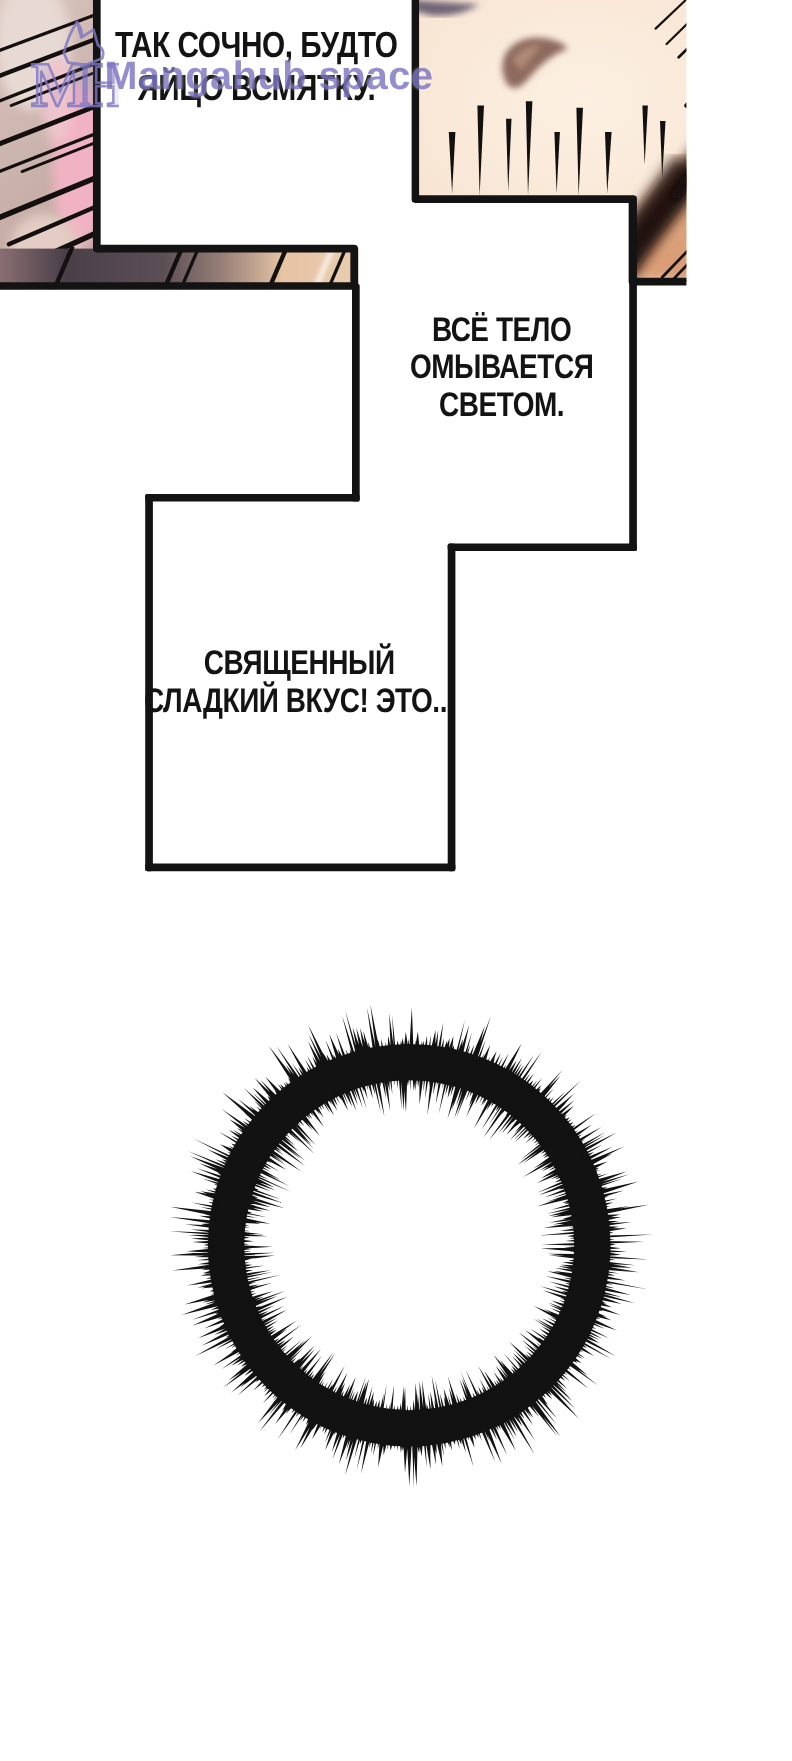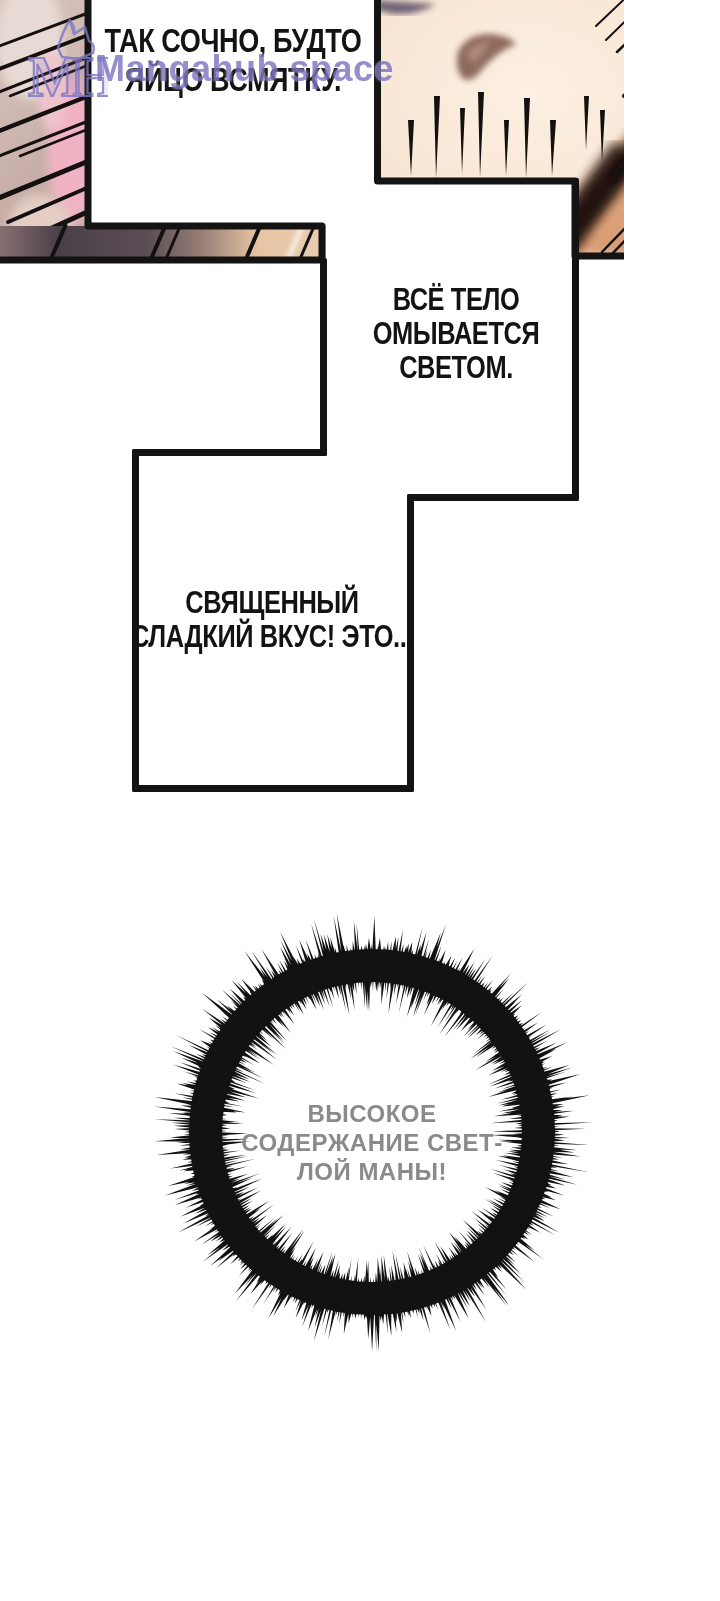--- a/index.html
+++ b/index.html
@@ -165,23 +165,20 @@
 СВЕТОМ.</div>
   <div class="speech" id="speech-lower">СВЯЩЕННЫЙ
 СЛАДКИЙ ВКУС! ЭТО...</div>
 
   <svg class="abs" id="burst-svg" style="left:132px;top:892px;z-index:2" width="480" height="480" viewBox="0 0 480 480">
     <g id="burst-spikes">
         <circle cx="240" cy="240" r="166.5" fill="none" stroke="#121212" stroke-width="33"></circle>
         <path d="M417.0,237.6L427.8,239.4L417.0,241.3ZM417.0,240.8L432.3,242.7L416.9,244.2ZM417.0,244.2L437.9,246.0L416.9,246.6ZM416.9,245.8L432.6,248.6L416.7,250.0ZM416.7,249.7L457.1,253.1L416.6,251.7ZM416.6,251.4L427.7,253.5L416.4,254.0ZM416.4,254.5L445.7,258.3L416.2,256.9ZM416.3,255.8L442.7,260.5L415.9,259.8ZM416.0,258.9L448.8,264.5L415.6,262.3ZM415.5,262.7L430.8,265.7L415.3,264.6ZM415.4,264.0L427.0,267.5L414.9,267.5ZM414.9,267.0L436.5,272.2L414.4,270.2ZM414.2,271.3L455.6,279.9L413.9,273.2ZM414.0,272.5L425.7,275.9L413.6,274.7ZM413.4,275.3L426.8,279.2L413.0,277.5ZM413.1,277.1L441.6,285.3L412.3,280.4ZM412.2,281.0L433.4,287.4L411.6,283.3ZM411.7,282.8L445.3,292.8L411.1,285.4ZM411.1,285.2L433.3,293.4L410.1,289.1ZM410.2,288.4L419.4,293.1L409.2,292.0ZM409.9,289.8L424.3,296.5L408.6,293.9ZM408.6,293.9L432.1,303.4L407.6,297.0ZM408.2,295.2L416.1,299.9L407.0,298.7ZM406.8,299.3L419.7,305.2L406.0,301.5ZM406.7,299.5L423.7,308.3L405.1,303.8ZM405.7,302.2L413.5,307.2L404.4,305.7ZM404.5,305.4L428.9,317.5L403.0,309.0ZM403.2,308.5L417.7,315.9L402.4,310.5ZM402.2,311.0L409.9,316.1L400.9,313.7ZM400.9,313.7L421.7,324.6L400.0,315.7ZM399.9,315.9L415.6,325.0L398.8,318.3ZM398.9,318.1L413.3,326.5L397.9,320.0ZM398.3,319.1L412.7,329.0L396.3,323.1ZM396.6,322.4L427.5,340.7L395.3,325.0ZM394.7,325.9L423.4,343.2L393.7,327.7ZM394.2,326.8L401.7,333.4L392.3,330.2ZM392.7,329.5L408.2,340.8L390.9,332.5ZM391.3,331.9L398.5,337.5L390.2,333.6ZM389.5,334.8L399.8,342.7L388.3,336.6ZM388.8,335.9L397.6,343.4L387.2,338.3ZM387.1,338.4L396.5,347.4L384.7,342.0ZM386.2,339.8L393.1,347.2L383.8,343.2ZM384.1,342.8L402.6,358.6L381.9,345.8ZM382.8,344.6L411.7,367.5L381.4,346.5ZM380.8,347.2L387.4,353.5L379.6,348.8ZM379.1,349.4L402.9,370.3L377.3,351.7ZM377.4,351.6L383.6,358.2L375.9,353.4ZM375.7,353.6L386.3,363.9L374.4,355.1ZM374.8,354.7L381.8,363.3L372.3,357.6ZM371.9,358.0L383.6,370.5L370.0,360.1ZM370.2,359.9L383.1,373.6L368.5,361.7ZM369.2,361.0L388.6,381.9L366.9,363.4ZM367.1,363.2L391.1,389.0L365.0,365.3ZM365.3,365.0L394.4,397.7L362.4,367.9ZM363.5,366.8L369.9,376.8L360.3,369.8ZM361.7,368.5L370.1,380.2L359.1,371.0ZM359.6,370.5L364.3,378.6L356.8,373.0ZM357.7,372.2L366.3,385.7L354.2,375.3ZM356.0,373.7L374.4,397.6L353.7,375.7ZM353.3,376.0L374.2,403.2L351.6,377.4ZM351.6,377.4L377.4,413.7L348.0,380.2ZM349.5,379.1L375.0,414.2L347.3,380.8ZM348.0,380.3L357.9,396.0L345.5,382.1ZM344.9,382.5L352.9,397.0L341.8,384.8ZM343.1,383.9L350.7,396.5L341.3,385.1ZM341.7,384.9L352.7,403.6L339.1,386.6ZM339.3,386.5L344.8,398.1L336.3,388.5ZM337.2,387.9L354.2,417.4L334.4,389.7ZM335.6,388.9L342.8,404.7L331.8,391.3ZM332.5,390.9L354.1,430.2L329.7,392.6ZM330.4,392.2L338.8,409.8L327.7,393.8ZM328.5,393.3L337.8,414.4L324.7,395.4ZM325.3,395.1L335.8,416.8L323.3,396.2ZM323.6,396.0L336.8,426.7L319.3,398.2ZM320.7,397.5L323.2,407.3L317.0,399.4ZM318.4,398.7L321.3,408.4L315.5,400.1ZM316.2,399.7L328.9,430.5L313.4,401.1ZM314.0,400.8L319.8,417.1L311.4,402.0ZM311.0,402.1L324.1,438.7L307.0,403.8ZM308.2,403.3L312.9,417.7L306.0,404.2ZM306.6,404.0L318.2,437.2L303.8,405.1ZM302.5,405.6L306.2,418.2L300.8,406.2ZM302.3,405.7L303.1,415.0L297.8,407.3ZM299.3,406.8L300.6,416.8L295.5,408.1ZM296.6,407.7L299.4,424.0L292.2,409.1ZM292.9,408.9L294.7,418.0L291.0,409.5ZM290.5,409.6L298.5,441.7L288.1,410.3ZM288.2,410.3L291.6,428.6L285.1,411.2ZM286.9,410.7L287.4,421.4L282.7,411.8ZM283.5,411.6L286.0,425.7L281.7,412.0ZM281.9,412.0L281.7,421.5L277.4,413.0ZM277.6,413.0L278.8,426.6L274.5,413.6ZM276.0,413.3L276.8,424.1L273.3,413.8ZM272.6,414.0L273.3,425.8L269.9,414.5ZM269.7,414.5L271.6,431.8L267.9,414.8ZM268.5,414.7L270.2,441.0L264.0,415.4ZM264.7,415.3L264.9,430.1L261.2,415.7ZM263.3,415.5L264.4,439.8L259.6,415.9ZM259.4,415.9L259.3,430.1L256.3,416.2ZM258.9,416.0L259.4,444.0L254.6,416.4ZM254.9,416.4L255.9,441.9L252.9,416.5ZM252.5,416.6L251.3,432.2L248.3,416.8ZM250.4,416.7L248.9,429.2L246.2,416.9ZM247.7,416.8L246.7,459.3L243.1,417.0ZM244.4,416.9L244.3,460.9L242.5,417.0ZM242.4,417.0L240.1,459.2L237.8,417.0ZM239.0,417.0L236.2,446.9L234.5,416.9ZM236.4,417.0L234.1,427.0L232.5,416.8ZM234.7,416.9L232.4,428.5L231.1,416.8ZM230.5,416.7L229.0,427.3L228.7,416.6ZM228.2,416.6L226.5,425.6L226.1,416.5ZM226.1,416.5L223.1,426.8L221.9,416.1ZM222.3,416.1L220.2,426.1L220.3,415.9ZM220.9,416.0L216.7,431.0L216.2,415.4ZM217.8,415.6L211.8,441.9L213.2,415.0ZM214.0,415.1L211.3,425.4L211.8,414.7ZM211.2,414.6L207.2,431.7L209.1,414.3ZM209.0,414.3L205.2,429.4L207.1,413.9ZM207.0,413.9L203.6,424.3L204.4,413.4ZM205.2,413.6L196.3,447.3L201.8,412.8ZM200.8,412.6L192.2,444.5L198.7,412.1ZM199.2,412.2L195.1,421.0L195.6,411.3ZM196.9,411.7L190.1,433.9L194.9,411.1ZM194.3,411.0L181.7,449.6L190.9,410.0ZM191.9,410.3L182.5,435.7L188.2,409.3ZM189.4,409.6L183.1,425.5L186.8,408.8ZM188.1,409.2L176.1,439.1L183.7,407.8ZM183.9,407.9L179.4,416.2L181.0,406.9ZM181.8,407.1L170.3,434.6L178.9,406.1ZM179.8,406.5L169.6,428.1L176.0,405.0ZM176.0,405.0L171.3,413.1L173.4,404.0ZM174.8,404.5L163.5,426.3L170.8,402.9ZM171.6,403.2L163.4,419.5L169.5,402.4ZM168.9,402.1L162.7,411.8L165.9,400.7ZM166.9,401.2L161.0,410.1L164.0,399.9ZM163.6,399.7L158.5,407.8L161.8,398.8ZM162.7,399.2L151.6,416.6L158.9,397.3ZM159.7,397.7L151.9,407.9L155.9,395.7ZM158.5,397.1L141.1,424.6L154.4,394.9ZM155.9,395.7L136.3,426.4L152.0,393.5ZM153.7,394.5L146.1,403.4L149.9,392.3ZM149.9,392.4L143.0,400.7L147.2,390.7ZM147.7,391.1L140.7,399.9L145.5,389.7ZM146.2,390.1L131.4,411.9L144.7,389.1ZM143.8,388.5L136.9,396.1L141.2,386.8ZM141.6,387.2L120.0,417.0L139.6,385.8ZM139.8,385.9L133.1,392.5L137.1,384.0ZM136.7,383.8L127.8,393.4L134.2,381.9ZM135.7,383.0L118.2,402.5L132.0,380.3ZM134.1,381.8L124.5,390.8L130.7,379.2ZM130.4,379.0L103.7,409.5L127.8,376.9ZM128.0,377.1L112.3,394.4L126.4,375.7ZM127.2,376.4L102.7,401.7L123.7,373.4ZM124.0,373.7L116.4,380.9L122.6,372.5ZM123.0,372.8L115.7,378.9L121.0,371.0ZM120.7,370.7L106.9,383.9L118.9,369.1ZM118.7,368.9L108.3,377.3L116.2,366.5ZM116.4,366.7L107.9,373.6L114.7,365.0ZM115.9,366.2L108.0,371.3L113.2,363.5ZM114.1,364.4L106.1,369.1L111.1,361.3ZM111.5,361.7L98.2,372.2L109.5,359.6ZM109.2,359.3L100.6,364.4L106.7,356.5ZM107.8,357.7L83.9,376.6L105.8,355.5ZM105.8,355.5L86.5,369.1L103.3,352.4ZM105.1,354.6L78.3,373.9L102.3,351.2ZM102.6,351.5L90.1,358.9L100.1,348.4ZM100.5,349.0L70.8,369.7L98.6,346.4ZM99.7,347.9L75.7,363.1L97.1,344.4ZM98.0,345.7L87.3,350.5L95.3,341.9ZM95.9,342.8L83.6,349.4L94.0,340.0ZM94.7,341.1L78.3,349.6L92.3,337.5ZM93.0,338.5L69.3,352.7L91.6,336.5ZM91.2,335.9L82.0,340.7L90.2,334.3ZM90.3,334.4L62.1,349.4L88.2,330.9ZM89.0,332.3L77.5,337.8L87.7,330.2ZM87.4,329.7L78.7,332.9L85.9,327.0ZM86.3,327.8L72.8,334.3L85.4,326.1ZM84.7,324.9L63.9,334.7L83.6,322.8ZM83.7,323.1L45.7,340.8L82.1,319.9ZM82.7,321.1L73.1,324.0L81.2,318.1ZM81.6,319.0L51.4,331.4L79.8,315.3ZM80.0,315.7L62.8,321.7L78.5,312.4ZM79.0,313.5L48.1,324.7L77.2,309.5ZM78.3,312.0L67.7,314.1L76.5,307.9ZM76.7,308.2L53.6,315.7L75.4,305.0ZM75.4,305.0L65.6,307.6L74.6,303.0ZM74.8,303.7L43.0,312.9L73.2,299.2ZM73.8,301.0L63.3,302.6L72.5,297.2ZM73.1,298.8L42.3,308.0L72.2,296.3ZM72.3,296.6L59.5,299.0L71.2,293.3ZM71.5,294.1L33.0,303.4L70.1,289.5ZM70.4,290.6L54.1,293.8L69.6,287.9ZM70.0,289.2L52.1,292.0L68.9,285.2ZM69.5,287.6L35.7,294.0L68.3,283.0ZM68.5,283.9L59.4,284.9L67.9,281.6ZM68.1,282.1L58.6,282.1L67.1,277.8ZM67.1,278.1L51.4,279.2L66.3,274.0ZM66.8,276.3L47.4,278.6L66.1,273.2ZM66.2,273.3L38.3,276.6L65.5,269.9ZM65.6,270.1L55.1,270.5L65.1,267.4ZM65.1,267.3L50.1,267.8L64.6,263.9ZM64.9,266.1L52.3,265.4L64.3,261.4ZM64.4,262.3L50.8,262.4L64.1,259.4ZM64.2,260.8L24.5,263.1L63.8,256.8ZM63.9,257.6L47.8,257.4L63.6,254.3ZM63.5,253.6L47.2,253.6L63.4,251.3ZM63.4,251.2L44.5,250.8L63.2,248.4ZM63.3,249.7L22.7,249.2L63.1,245.3ZM63.1,247.1L37.5,245.6L63.0,242.7ZM63.0,243.4L51.8,242.6L63.0,241.5ZM63.0,241.6L52.9,239.9L63.0,238.1ZM63.0,238.9L42.6,237.1L63.0,235.8ZM63.0,236.2L41.6,233.8L63.2,232.7ZM63.1,233.3L39.1,230.8L63.3,230.5ZM63.2,230.8L22.1,227.3L63.4,228.6ZM63.4,228.8L41.3,225.8L63.5,226.1ZM63.7,224.8L36.1,220.9L63.9,222.1ZM63.7,224.2L50.6,220.7L64.1,219.9ZM64.0,220.9L22.3,214.4L64.4,217.7ZM64.5,217.2L48.9,213.3L64.9,213.9ZM64.8,215.1L51.6,210.9L65.4,210.8ZM64.9,214.0L22.5,205.0L65.6,209.7ZM65.7,209.2L50.1,205.3L66.0,207.3ZM66.1,206.9L42.3,201.2L66.5,204.8ZM66.6,204.3L57.2,200.7L67.3,201.3ZM67.3,201.4L57.9,198.2L67.7,199.5ZM67.7,199.5L44.7,191.5L68.7,195.3ZM68.1,197.7L50.4,191.0L69.2,193.7ZM69.0,194.4L55.0,189.4L69.6,192.1ZM69.4,192.7L61.2,188.4L70.5,189.0ZM70.6,188.7L62.4,184.4L71.6,185.5ZM71.2,186.7L52.0,179.4L71.8,184.7ZM71.8,184.8L41.1,172.6L72.9,181.5ZM73.2,180.9L47.2,170.0L74.1,178.4ZM73.6,179.7L65.8,174.2L75.2,175.3ZM74.3,177.7L49.1,165.6L75.8,173.9ZM75.2,175.3L41.0,159.1L76.8,171.4ZM76.7,171.7L38.8,154.3L77.6,169.6ZM77.7,169.5L63.8,161.8L78.8,167.0ZM78.3,168.1L69.6,161.9L79.9,164.5ZM79.4,165.6L56.4,152.7L80.9,162.4ZM80.9,162.4L43.8,142.9L81.8,160.7ZM82.0,160.1L74.5,154.8L83.2,157.8ZM82.7,158.8L68.1,148.3L85.0,154.6ZM84.5,155.5L75.8,149.5L85.5,153.6ZM85.1,154.3L78.2,147.6L87.5,150.2ZM87.4,150.3L67.1,136.9L88.5,148.4ZM88.6,148.3L78.0,140.2L90.0,146.0ZM89.9,146.2L75.9,135.1L91.9,143.1ZM91.4,143.9L79.4,134.8L92.5,142.2ZM92.9,141.5L83.2,133.2L94.5,139.2ZM93.7,140.4L76.6,125.5L96.4,136.5ZM95.8,137.4L69.7,116.4L97.7,134.8ZM97.3,135.3L88.4,126.8L99.1,132.9ZM99.1,132.8L90.0,124.3L100.6,131.0ZM101.4,129.9L89.7,119.1L102.7,128.3ZM101.6,129.7L70.2,100.9L104.6,126.0ZM104.3,126.3L84.7,107.3L106.5,123.8ZM105.4,125.0L94.5,113.3L107.6,122.5ZM108.1,121.9L101.0,113.8L109.8,120.1ZM109.9,120.0L98.8,108.3L111.2,118.6ZM110.7,119.2L89.9,97.4L112.7,117.0ZM112.6,117.1L98.0,101.5L114.0,115.7ZM113.7,116.0L97.9,96.8L116.9,112.8ZM116.3,113.4L111.1,104.4L119.8,110.1ZM118.2,111.6L99.5,88.0L121.6,108.5ZM120.3,109.6L104.8,89.8L122.8,107.4ZM122.7,107.4L117.7,99.6L124.7,105.7ZM123.3,106.9L109.3,86.8L127.0,103.8ZM127.2,103.6L120.4,93.2L129.2,102.0ZM127.9,103.0L122.7,93.4L130.9,100.6ZM130.7,100.8L125.7,92.0L133.0,99.0ZM131.6,100.1L127.5,91.4L134.7,97.7ZM134.8,97.7L129.8,87.5L137.9,95.4ZM136.3,96.5L112.3,58.7L139.9,94.0ZM138.5,95.0L127.7,75.7L141.8,92.7ZM140.7,93.5L119.3,58.8L143.1,91.9ZM143.4,91.7L133.5,74.3L145.2,90.5ZM144.9,90.7L139.2,78.3L147.9,88.8ZM146.9,89.5L129.4,56.9L150.2,87.5ZM150.1,87.5L146.7,78.0L153.3,85.7ZM152.5,86.2L145.3,70.9L154.6,85.0ZM154.8,84.8L147.3,68.1L157.1,83.6ZM157.5,83.4L151.9,68.5L160.8,81.7ZM159.3,82.5L148.1,54.7L163.4,80.4ZM162.3,80.9L148.5,47.9L165.5,79.5ZM164.3,80.0L148.1,39.7L168.1,78.3ZM165.5,79.4L161.4,64.9L169.6,77.6ZM167.9,78.3L164.8,66.3L171.5,76.8ZM172.0,76.6L163.8,53.2L174.3,75.6ZM172.8,76.3L171.1,66.9L176.3,74.8ZM175.2,75.3L167.3,48.1L179.5,73.7ZM177.6,74.4L175.3,61.6L181.7,72.9ZM181.1,73.1L173.5,46.9L183.7,72.2ZM184.4,72.0L182.4,61.9L186.7,71.2ZM187.1,71.1L185.9,61.6L190.1,70.2ZM189.0,70.5L179.0,31.3L191.7,69.7ZM192.3,69.6L181.8,26.6L194.6,68.9ZM193.4,69.2L188.6,41.8L197.8,68.1ZM195.9,68.6L191.9,42.5L200.4,67.5ZM198.9,67.8L195.3,42.3L203.0,66.9ZM201.0,67.3L198.3,45.0L204.9,66.5ZM203.4,66.8L202.7,55.3L206.6,66.2ZM207.5,66.0L201.6,23.9L210.5,65.5ZM210.0,65.6L204.7,21.3L213.6,65.0ZM211.7,65.3L211.4,52.8L214.8,64.8ZM214.9,64.8L214.5,52.4L217.4,64.4ZM218.3,64.3L218.5,55.2L220.7,64.0ZM220.5,64.1L220.8,49.3L224.0,63.7ZM223.2,63.8L221.8,29.1L226.4,63.5ZM226.0,63.6L224.5,30.8L227.8,63.4ZM228.2,63.4L229.4,53.6L231.7,63.2ZM231.5,63.2L232.5,53.7L234.3,63.1ZM232.5,63.2L233.9,51.5L236.1,63.0ZM234.9,63.1L236.9,46.0L239.5,63.0ZM238.3,63.0L239.3,52.0L240.4,63.0ZM240.0,63.0L242.4,23.6L243.9,63.0ZM244.8,63.1L246.0,53.7L246.6,63.1ZM244.8,63.1L247.9,45.7L249.6,63.3ZM250.1,63.3L251.6,54.1L252.0,63.4ZM250.6,63.3L253.0,54.1L254.1,63.6ZM253.5,63.5L256.2,49.4L256.5,63.8ZM257.1,63.8L259.6,48.9L259.1,64.0ZM259.2,64.0L263.9,44.3L263.8,64.6ZM262.3,64.4L266.4,44.7L265.2,64.8ZM265.4,64.8L270.9,37.6L268.0,65.2ZM267.7,65.2L271.5,51.9L270.7,65.7ZM270.0,65.6L274.5,53.9L274.6,66.4ZM271.5,65.8L276.7,51.6L276.1,66.7ZM274.3,66.3L280.2,49.8L278.9,67.3ZM276.9,66.9L280.8,58.0L280.6,67.7ZM281.6,68.0L290.7,34.8L283.4,68.4ZM282.6,68.2L288.9,52.3L286.6,69.2ZM284.7,68.7L294.5,39.9L288.3,69.7ZM289.2,70.0L297.1,46.4L291.0,70.5ZM290.5,70.3L295.5,57.3L292.4,70.9ZM293.1,71.1L299.0,57.5L295.8,72.0ZM295.5,71.9L308.8,40.6L300.0,73.5ZM298.0,72.8L314.1,32.1L300.8,73.8ZM300.8,73.8L309.6,53.3L302.8,74.5ZM303.5,74.8L308.1,65.7L305.5,75.6ZM304.4,75.1L313.6,58.1L308.4,76.7ZM308.7,76.9L313.4,68.9L310.8,77.8ZM310.6,77.7L319.4,63.7L314.7,79.6ZM312.1,78.4L317.7,70.3L315.2,79.8ZM314.8,79.6L323.2,65.4L317.5,80.9ZM317.9,81.1L325.3,68.4L319.6,81.9ZM320.4,82.3L330.6,65.4L322.6,83.5ZM322.5,83.4L328.1,75.8L324.8,84.6ZM324.2,84.3L342.2,56.7L328.2,86.5ZM327.1,85.9L337.7,72.0L330.9,88.1ZM330.0,87.6L342.6,69.7L332.7,89.2ZM332.2,88.9L342.7,74.2L334.2,90.2ZM333.7,89.8L344.2,76.2L336.4,91.5ZM336.0,91.3L353.6,66.7L338.0,92.6ZM339.0,93.3L360.6,63.8L341.0,94.6ZM341.1,94.7L350.2,83.7L342.9,96.0ZM342.8,95.9L353.3,83.9L345.1,97.6ZM344.6,97.2L352.7,90.3L348.3,100.0ZM347.7,99.5L356.3,90.2L349.4,100.9ZM349.2,100.7L360.7,88.2L351.1,102.2ZM351.2,102.3L360.2,94.4L354.1,104.7ZM352.1,103.0L359.7,97.4L355.4,105.8ZM355.6,106.0L379.5,80.6L357.6,107.7ZM356.3,106.6L377.5,86.0L359.4,109.4ZM359.4,109.3L371.8,97.1L360.7,110.5ZM360.7,110.6L368.6,105.6L364.0,113.7ZM362.8,112.5L371.7,105.4L364.8,114.5ZM365.5,115.1L382.3,100.0L366.8,116.6ZM366.9,116.6L396.0,90.3L368.4,118.2ZM369.0,118.8L389.8,102.4L371.7,121.8ZM370.2,120.0L383.1,110.1L371.9,122.0ZM371.9,121.9L390.3,107.9L374.0,124.4ZM373.8,124.1L389.8,113.3L376.5,127.3ZM375.1,125.7L383.4,121.4L377.6,128.7ZM376.9,127.8L386.0,123.6L379.8,131.4ZM379.1,130.5L388.0,125.2L380.7,132.6ZM380.2,131.9L389.3,128.0L383.0,135.6ZM382.0,134.3L390.9,130.7L384.7,138.1ZM383.9,136.9L410.0,119.9L385.2,138.8ZM385.8,139.7L393.8,135.4L386.9,141.3ZM386.9,141.2L406.2,130.3L388.6,143.8ZM388.2,143.2L397.1,139.1L389.7,145.5ZM390.0,146.0L414.7,132.6L391.5,148.5ZM391.1,147.8L399.4,144.0L392.2,149.6ZM392.8,150.7L418.1,137.4L394.0,152.7ZM393.8,152.4L418.2,139.9L394.8,154.2ZM394.8,154.2L428.5,137.5L396.2,156.8ZM396.5,157.3L415.9,148.4L397.5,159.2ZM397.2,158.7L408.0,155.3L398.9,162.0ZM398.5,161.3L424.9,150.4L400.0,164.4ZM400.1,164.5L435.9,150.0L401.5,167.6ZM400.4,165.3L424.7,156.7L402.2,169.2ZM402.2,169.2L420.3,163.9L403.9,173.1ZM403.0,171.0L412.6,169.6L404.8,175.4ZM404.2,174.0L413.5,171.3L404.9,175.7ZM405.5,177.3L415.2,174.9L406.3,179.4ZM406.2,179.0L420.7,174.8L406.8,180.8ZM406.9,181.1L437.6,173.1L408.3,185.3ZM408.0,184.3L439.9,175.5L408.8,186.9ZM408.7,186.5L433.7,179.7L409.3,188.3ZM409.2,188.1L420.1,187.4L410.5,192.6ZM410.0,190.6L448.6,182.1L411.1,194.8ZM411.2,194.9L435.2,190.3L411.9,197.7ZM411.6,196.4L421.3,195.4L412.2,199.0ZM412.5,200.2L429.2,197.5L412.9,202.1ZM412.9,202.2L425.5,201.2L413.6,205.3ZM413.5,204.9L422.7,204.3L413.9,207.2ZM414.1,208.0L440.8,204.4L414.5,210.2ZM414.2,208.6L457.8,203.2L414.8,212.4ZM414.8,212.4L431.8,212.0L415.4,216.6ZM415.2,214.6L432.6,214.3L415.7,218.5ZM415.6,217.9L430.6,218.0L416.0,221.5ZM415.9,220.3L442.4,218.8L416.2,222.8ZM416.1,222.6L430.6,223.3L416.5,226.6ZM416.3,224.3L437.7,224.6L416.6,228.3ZM416.5,227.3L425.8,228.5L416.8,230.9ZM416.8,231.2L461.3,230.2L416.9,233.3ZM416.9,233.8L426.9,234.7L417.0,236.1ZM417.0,236.2L453.6,236.8L417.0,238.6ZM398.0,240.7L380.7,241.9L398.0,243.4ZM398.0,241.9L359.7,243.1L397.9,246.3ZM397.9,244.9L385.4,245.5L397.8,247.0ZM397.8,248.1L365.6,247.8L397.6,251.5ZM397.7,250.0L366.8,249.2L397.5,252.9ZM397.5,252.6L384.7,253.6L397.1,256.9ZM397.3,255.4L378.9,255.3L396.8,259.3ZM396.9,258.5L377.5,257.8L396.5,261.9ZM396.7,260.2L375.6,259.2L396.2,264.0ZM396.4,262.7L372.5,260.7L395.8,266.0ZM395.8,266.3L370.4,263.3L395.3,269.3ZM395.7,267.0L365.6,263.7L394.8,271.6ZM394.9,271.1L379.8,269.3L394.4,273.7ZM394.4,273.4L363.7,268.0L393.7,276.5ZM394.0,275.5L381.6,274.4L393.1,279.1ZM393.2,278.6L367.0,273.1L392.6,281.1ZM392.4,281.6L371.1,277.3L391.5,284.9ZM391.9,283.4L378.5,281.6L390.7,287.4ZM391.2,285.7L358.6,277.0L390.4,288.3ZM390.3,288.7L361.4,280.9L389.2,292.1ZM389.6,290.9L377.4,288.1L388.6,293.6ZM388.9,292.9L376.0,289.8L387.9,295.6ZM388.0,295.4L369.3,290.3L386.5,299.1ZM386.5,299.1L366.4,292.1L385.6,301.3ZM386.0,300.5L366.9,293.8L385.0,302.9ZM385.0,302.9L368.4,297.0L383.9,305.3ZM383.5,306.2L362.7,298.1L382.1,309.0ZM382.9,307.3L353.3,295.3L381.0,311.2ZM381.5,310.3L367.6,304.5L380.5,312.2ZM380.4,312.5L365.3,305.7L379.5,314.3ZM379.3,314.5L360.8,306.3L377.7,317.5ZM377.5,317.9L355.8,306.9L376.1,320.2ZM376.4,319.8L352.1,306.4L375.4,321.3ZM375.6,321.0L360.2,313.5L373.9,323.9ZM374.1,323.6L358.2,315.8L372.0,326.9ZM372.2,326.5L359.9,320.3L370.3,329.4ZM370.8,328.6L350.0,315.8L369.4,330.7ZM369.3,330.8L356.6,323.5L367.6,333.2ZM368.8,331.5L345.6,317.4L366.0,335.3ZM365.9,335.4L355.3,328.5L364.7,337.0ZM364.6,337.1L339.4,319.1L362.6,339.6ZM363.0,339.2L352.2,331.7L361.7,340.8ZM361.9,340.5L342.4,326.0L360.1,342.7ZM360.2,342.5L345.2,331.3L358.4,344.6ZM358.3,344.7L346.6,336.3L356.1,347.1ZM356.7,346.5L345.5,338.7L354.1,349.3ZM355.1,348.2L330.9,327.7L352.4,351.0ZM352.6,350.8L334.9,334.8L351.0,352.5ZM351.1,352.4L334.4,338.1L348.0,355.3ZM348.7,354.7L333.7,340.9L346.3,356.9ZM347.1,356.1L338.2,347.8L345.7,357.5ZM344.7,358.3L325.8,338.2L343.1,359.7ZM343.8,359.1L332.9,349.4L340.7,361.8ZM342.3,360.4L332.4,351.8L339.0,363.1ZM339.6,362.6L322.3,344.2L336.2,365.3ZM338.2,363.8L316.7,339.7L334.5,366.6ZM335.2,366.1L321.5,349.8L333.2,367.6ZM334.0,367.0L318.8,349.9L330.1,369.8ZM330.7,369.4L322.2,360.0L327.8,371.4ZM329.0,370.5L316.7,355.0L326.3,372.4ZM327.3,371.7L319.0,362.4L324.0,373.8ZM325.1,373.1L317.0,363.1L322.4,374.8ZM323.0,374.5L308.3,354.3L319.2,376.7ZM319.7,376.4L302.6,349.7L317.0,377.9ZM317.3,377.8L310.2,368.0L314.7,379.2ZM314.5,379.3L303.9,361.5L312.5,380.4ZM313.9,379.6L306.0,368.6L310.3,381.5ZM311.0,381.1L302.7,368.5L307.6,382.8ZM308.2,382.5L301.3,371.4L305.5,383.8ZM306.4,383.4L291.2,353.0L304.1,384.4ZM304.3,384.3L297.6,373.8L300.6,385.9ZM300.3,386.0L286.6,354.7L298.7,386.7ZM300.2,386.1L287.9,361.4L295.8,387.8ZM296.9,387.4L285.6,361.3L294.3,388.4ZM294.5,388.3L289.0,377.4L291.6,389.3ZM291.5,389.4L285.9,378.4L288.0,390.5ZM289.0,390.2L282.6,374.8L286.3,391.1ZM286.2,391.1L275.1,359.2L283.0,392.0ZM284.3,391.7L276.1,369.1L280.8,392.6ZM280.6,392.7L275.2,376.0L278.5,393.2ZM279.3,393.0L271.3,370.0L274.7,394.1ZM277.4,393.5L271.7,377.6L273.4,394.4ZM273.7,394.4L268.1,375.0L270.7,395.0ZM271.0,394.9L263.5,362.1L268.8,395.4ZM268.3,395.4L260.4,358.2L265.5,395.9ZM266.4,395.8L262.8,379.8L264.5,396.1ZM264.4,396.1L259.2,373.0L260.8,396.6ZM261.3,396.6L257.3,374.6L259.0,396.9ZM259.6,396.8L255.9,384.0L255.0,397.3ZM256.7,397.1L251.7,362.5L253.2,397.4ZM254.1,397.4L249.4,363.4L249.8,397.7ZM250.1,397.7L247.7,373.9L247.9,397.8ZM249.4,397.7L245.7,365.2L245.1,397.9ZM246.1,397.9L243.9,380.2L242.6,398.0ZM242.6,398.0L241.3,385.6L240.1,398.0ZM239.6,398.0L238.5,384.8L237.2,398.0ZM237.0,398.0L236.3,368.3L233.9,397.9ZM235.4,397.9L235.0,367.5L232.3,397.8ZM233.3,397.9L232.4,383.2L229.9,397.7ZM231.0,397.7L229.8,385.6L226.9,397.5ZM227.4,397.5L226.7,385.4L223.8,397.2ZM224.4,397.2L226.3,366.6L221.6,396.9ZM222.2,397.0L222.9,382.7L220.2,396.8ZM219.0,396.6L219.7,383.5L216.8,396.3ZM215.7,396.1L219.5,366.6L213.8,395.8ZM214.7,396.0L216.9,374.9L211.9,395.5ZM212.7,395.6L213.2,380.4L208.1,394.7ZM210.0,395.1L210.5,381.5L205.5,394.2ZM207.0,394.5L208.1,379.4L202.6,393.5ZM205.1,394.1L207.9,373.1L200.7,393.0ZM201.5,393.2L206.8,367.7L199.0,392.6ZM199.8,392.8L201.7,378.1L195.7,391.7ZM196.8,392.0L203.5,361.5L192.5,390.7ZM195.0,391.5L201.3,363.6L190.7,390.1ZM191.3,390.3L200.7,359.1L189.6,389.7ZM189.9,389.9L193.5,372.4L185.4,388.3ZM186.1,388.5L190.6,372.6L183.6,387.6ZM184.0,387.7L190.1,369.0L182.1,387.0ZM182.7,387.2L191.5,359.6L178.5,385.5ZM179.8,386.1L186.3,366.4L176.6,384.7ZM177.3,385.0L180.7,372.3L173.5,383.3ZM175.3,384.1L181.7,365.0L171.1,382.2ZM173.1,383.2L184.0,355.7L169.2,381.2ZM169.4,381.4L174.4,368.4L166.7,380.0ZM166.9,380.1L181.5,349.4L164.0,378.5ZM165.9,379.5L170.5,366.4L161.9,377.3ZM163.0,378.0L170.9,361.7L160.9,376.8ZM160.2,376.4L166.2,364.1L158.3,375.3ZM157.6,374.8L162.8,363.9L155.3,373.4ZM155.8,373.7L162.6,361.0L154.0,372.5ZM154.4,372.8L163.7,354.9L150.8,370.4ZM152.2,371.4L172.6,338.4L149.1,369.3ZM150.1,370.0L171.1,337.3L147.2,367.9ZM147.9,368.4L153.7,356.9L144.4,365.8ZM145.8,366.9L153.2,354.1L142.9,364.7ZM143.4,365.0L160.6,340.5L140.8,363.0ZM141.5,363.6L147.5,352.9L138.3,360.9ZM139.3,361.8L159.7,334.4L136.0,358.9ZM136.5,359.3L144.2,349.0L134.9,358.0ZM135.4,358.4L154.2,334.6L132.2,355.6ZM133.4,356.7L154.0,331.5L130.1,353.6ZM131.9,355.3L141.2,342.5L128.8,352.2ZM129.4,352.8L137.4,342.2L126.8,350.2ZM127.3,350.7L144.1,332.9L125.8,349.2ZM126.1,349.5L151.6,322.8L123.2,346.4ZM124.4,347.7L146.0,325.9L122.4,345.5ZM122.1,345.2L142.6,325.8L120.8,343.7ZM119.9,342.6L128.5,333.7L118.3,340.7ZM118.6,341.1L129.5,330.7L117.2,339.4ZM117.3,339.6L135.2,323.0L114.9,336.6ZM115.9,337.8L127.5,326.1L113.2,334.2ZM113.7,334.9L142.2,312.2L112.1,332.7ZM112.8,333.7L121.9,324.6L110.3,330.3ZM110.6,330.7L129.3,315.9L108.8,328.0ZM109.8,329.5L137.7,308.5L107.7,326.3ZM108.0,326.9L119.7,316.6L105.5,322.9ZM106.4,324.4L118.9,315.0L104.9,321.9ZM105.4,322.7L117.5,313.2L103.4,319.4ZM103.8,320.0L120.8,308.4L102.2,317.3ZM102.3,317.4L120.2,305.9L100.9,314.9ZM101.2,315.5L129.1,298.5L99.4,312.0ZM99.7,312.6L110.2,306.1L98.7,310.7ZM98.6,310.5L126.4,295.2L97.2,307.5ZM97.8,309.0L112.1,299.9L96.0,305.0ZM96.4,306.0L117.7,294.7L95.2,303.1ZM95.2,303.2L129.7,286.7L93.8,300.0ZM94.6,301.9L105.2,295.2L93.0,297.8ZM93.2,298.5L120.2,286.1L91.9,295.1ZM92.2,295.9L127.8,281.4L91.3,293.5ZM91.7,294.6L107.7,286.8L90.4,290.8ZM90.9,292.3L116.5,281.7L89.7,288.8ZM89.9,289.2L100.9,283.7L88.7,285.5ZM89.0,286.5L100.0,281.4L88.0,283.2ZM88.0,283.3L115.5,274.2L87.2,280.4ZM87.7,282.2L103.3,275.8L86.6,277.9ZM86.8,278.6L100.8,273.5L86.0,275.4ZM86.2,276.4L123.6,266.8L85.8,274.6ZM85.7,273.9L106.0,268.6L85.3,272.1ZM85.1,271.3L115.7,264.3L84.7,269.3ZM84.8,269.5L114.1,262.7L84.3,266.6ZM84.3,267.1L97.7,262.6L83.6,262.4ZM83.7,263.0L108.3,258.5L83.4,260.9ZM83.5,261.8L97.3,257.7L82.9,257.1ZM83.1,258.4L95.2,255.7L82.8,255.6ZM82.8,255.5L95.9,252.8L82.5,252.5ZM82.6,254.2L118.0,249.4L82.3,250.0ZM82.3,250.1L117.8,246.8L82.2,247.3ZM82.2,247.5L96.7,245.7L82.1,245.1ZM82.1,245.5L96.8,243.4L82.0,241.8ZM82.0,243.7L115.9,241.4L82.0,239.9ZM82.0,240.5L94.6,239.1L82.0,237.6ZM82.0,237.9L98.6,236.4L82.1,234.1ZM82.1,235.0L95.1,233.3L82.3,230.4ZM82.2,231.7L110.9,231.9L82.4,228.5ZM82.4,229.3L108.5,230.2L82.5,227.2ZM82.5,227.0L95.6,227.3L82.7,225.2ZM82.8,223.8L95.0,224.0L83.1,221.6ZM83.0,222.2L95.1,222.4L83.3,219.7ZM83.3,219.6L105.0,220.4L84.0,215.1ZM83.6,217.7L113.8,220.4L84.2,213.9ZM84.3,213.2L102.1,215.3L84.7,211.2ZM84.8,210.6L110.5,214.6L85.1,208.7ZM84.8,210.2L97.3,210.7L85.7,206.1ZM85.6,206.4L107.5,209.4L86.5,202.5ZM86.1,204.1L113.5,208.7L87.2,199.9ZM86.9,200.8L99.2,202.8L87.5,198.5ZM87.1,200.3L114.2,205.4L88.3,195.9ZM88.0,197.0L126.7,206.4L89.1,193.2ZM88.6,194.9L103.3,197.3L89.8,191.0ZM89.5,191.8L124.9,201.6L90.7,188.4ZM90.8,188.1L123.5,198.5L91.5,185.9ZM90.9,187.7L103.5,190.1L92.3,183.8ZM92.3,183.8L114.2,190.9L93.3,181.3ZM93.1,181.7L118.2,190.0L94.5,178.4ZM94.0,179.5L117.7,187.5L95.7,175.7ZM95.6,176.0L132.2,191.5L96.3,174.3ZM96.3,174.4L111.8,180.2L97.4,172.0ZM97.8,171.2L130.9,186.2L98.9,168.9ZM98.4,169.9L122.6,180.4L99.8,167.1ZM99.9,167.0L113.8,173.2L100.9,165.1ZM100.6,165.7L114.7,171.1L102.6,162.0ZM102.1,162.8L122.3,173.2L103.1,161.1ZM103.6,160.3L114.8,165.4L105.0,158.0ZM104.1,159.4L128.0,171.4L106.4,155.6ZM106.9,154.9L128.1,167.4L108.0,153.1ZM107.6,153.7L125.7,164.3L108.9,151.8ZM108.5,152.4L142.0,173.1L110.5,149.4ZM111.0,148.8L125.7,157.9L112.4,146.8ZM111.5,148.1L124.2,155.1L113.6,145.2ZM113.2,145.7L145.1,167.8L115.3,143.0ZM115.6,142.7L141.5,161.6L117.2,140.6ZM116.4,141.6L145.7,163.5L118.2,139.3ZM117.9,139.7L139.1,154.6L120.8,136.3ZM120.0,137.2L136.1,149.5L121.7,135.2ZM121.8,135.2L131.9,142.7L123.3,133.5ZM124.2,132.5L141.4,147.2L125.6,131.0ZM125.2,131.5L154.0,157.1L127.3,129.3ZM128.0,128.6L153.3,152.4L129.6,126.9ZM128.3,128.3L151.1,148.6L131.5,125.1ZM130.9,125.7L155.0,149.2L133.2,123.5ZM133.0,123.8L141.9,131.9L134.6,122.3ZM134.2,122.7L144.6,131.7L136.9,120.3ZM137.0,120.2L152.0,135.2L139.7,117.9ZM138.4,119.0L159.0,141.0L141.5,116.5ZM141.0,116.8L150.0,125.2L144.0,114.5ZM142.5,115.7L152.1,125.6L144.9,113.8ZM144.8,113.9L153.1,122.7L147.1,112.2ZM146.1,112.9L162.5,132.5L149.2,110.7ZM149.4,110.5L159.0,121.5L152.2,108.7ZM150.5,109.8L162.2,123.8L153.7,107.7ZM152.9,108.2L160.9,117.4L155.7,106.4ZM154.7,107.0L162.8,116.5L157.7,105.1ZM157.9,105.0L168.3,120.3L159.7,103.9ZM158.8,104.4L171.7,122.2L162.6,102.3ZM162.4,102.4L169.8,112.6L165.2,100.8ZM163.6,101.7L174.5,117.5L167.5,99.6ZM166.1,100.3L175.0,113.4L169.5,98.6ZM169.6,98.6L177.2,112.1L171.2,97.7ZM171.2,97.8L178.3,108.1L175.0,96.0ZM172.6,97.1L184.5,117.8L176.7,95.3ZM176.2,95.5L184.8,112.8L178.0,94.7ZM177.7,94.8L188.1,114.2L181.8,93.1ZM180.6,93.6L192.1,118.3L183.6,92.4ZM183.8,92.3L193.2,112.8L187.1,91.1ZM186.2,91.4L193.2,107.3L188.6,90.6ZM188.2,90.7L197.8,115.3L190.6,89.9ZM191.9,89.5L201.3,116.0L193.9,88.9ZM193.4,89.0L198.9,100.3L197.4,87.8ZM195.1,88.5L202.2,107.1L198.3,87.6ZM198.6,87.5L202.8,99.5L200.6,87.0ZM200.3,87.1L207.0,106.9L203.6,86.2ZM203.6,86.2L209.1,103.6L206.6,85.6ZM205.8,85.7L214.2,119.4L208.1,85.3ZM208.4,85.2L217.5,123.3L211.8,84.5ZM210.4,84.8L214.2,96.5L213.7,84.2ZM213.7,84.2L218.9,106.4L216.9,83.7ZM216.1,83.8L222.7,118.3L219.4,83.3ZM218.0,83.5L222.1,99.7L222.1,83.0ZM221.3,83.1L224.7,102.9L223.6,82.9ZM224.5,82.8L226.7,95.0L226.7,82.6ZM227.4,82.5L229.6,97.7L229.6,82.3ZM230.0,82.3L233.1,116.9L232.4,82.2ZM231.7,82.2L235.2,118.3L235.7,82.1ZM234.1,82.1L237.1,119.6L238.4,82.0ZM236.5,82.0L238.8,95.4L240.9,82.0ZM240.1,82.0L240.9,99.7L241.9,82.0ZM242.4,82.0L244.2,99.5L247.0,82.2ZM245.2,82.1L245.7,100.0L247.7,82.2ZM247.0,82.2L248.0,96.3L250.4,82.3ZM249.3,82.3L249.3,112.4L253.6,82.6ZM253.4,82.6L252.9,100.2L255.6,82.8ZM255.9,82.8L254.5,106.7L258.4,83.1ZM258.6,83.1L258.2,96.4L261.0,83.4ZM259.9,83.3L256.4,121.9L263.5,83.8ZM263.4,83.7L261.7,103.4L266.1,84.2ZM266.0,84.1L264.9,96.3L268.0,84.5ZM267.7,84.5L264.1,111.8L270.6,85.0ZM271.6,85.2L270.1,97.6L273.6,85.6ZM273.6,85.6L266.8,120.7L275.7,86.1ZM275.4,86.0L272.8,103.6L278.5,86.8ZM277.6,86.5L274.9,106.3L282.1,87.7ZM280.9,87.4L277.4,105.1L283.5,88.1ZM283.8,88.2L274.8,125.3L287.9,89.4ZM285.4,88.7L278.7,117.0L289.4,89.9ZM289.1,89.8L282.6,113.7L291.8,90.7ZM291.0,90.5L281.0,124.7L294.7,91.8ZM293.8,91.4L283.0,123.7L295.9,92.2ZM296.7,92.5L291.2,109.3L298.5,93.2ZM298.0,93.0L294.8,105.2L301.0,94.3ZM300.5,94.0L294.3,113.8L304.4,95.7ZM302.6,94.9L291.8,123.5L305.7,96.3ZM305.2,96.1L299.8,112.1L308.7,97.7ZM308.9,97.8L303.8,110.7L311.0,98.9ZM311.0,98.9L305.1,113.6L313.7,100.2ZM312.2,99.5L306.8,112.8L314.8,100.8ZM314.9,100.9L298.7,134.2L318.2,102.7ZM317.0,102.0L310.0,117.7L319.9,103.7ZM318.7,103.0L314.3,114.3L322.1,105.0ZM322.7,105.4L305.4,135.5L324.9,106.7ZM324.0,106.2L318.6,118.3L327.4,108.4ZM326.3,107.7L312.8,129.9L327.9,108.7ZM328.3,109.0L307.4,142.3L331.1,110.9ZM330.4,110.4L323.2,122.2L332.0,111.5ZM333.7,112.8L327.2,123.1L335.3,114.0ZM334.4,113.3L312.5,144.7L336.9,115.2ZM337.3,115.5L321.3,138.1L339.7,117.4ZM339.0,116.9L324.0,138.4L342.3,119.5ZM340.7,118.3L333.9,128.5L342.8,120.0ZM342.7,119.9L328.4,139.6L346.2,123.0ZM343.7,120.8L336.9,131.9L347.2,124.0ZM347.0,123.8L335.5,138.3L349.3,125.9ZM348.3,125.0L331.4,144.6L350.3,126.9ZM350.7,127.3L334.6,144.9L352.1,128.7ZM352.1,128.6L335.6,146.6L354.0,130.6ZM354.1,130.7L343.7,143.3L357.1,133.9ZM356.0,132.7L347.2,142.9L358.3,135.3ZM357.8,134.7L345.4,147.3L359.5,136.6ZM359.6,136.8L351.3,145.8L361.5,139.0ZM361.2,138.7L353.0,147.6L363.4,141.3ZM363.2,141.1L353.9,149.9L364.6,142.9ZM364.8,143.1L341.1,162.6L366.1,144.8ZM365.9,144.5L338.4,167.1L368.1,147.5ZM367.4,146.5L343.7,165.5L369.3,149.2ZM368.7,148.3L359.6,157.0L371.0,151.6ZM370.3,150.6L361.1,159.3L372.6,154.1ZM371.5,152.4L361.9,161.0L373.6,155.7ZM373.5,155.6L353.4,170.1L375.5,158.7ZM374.7,157.5L343.4,178.2L376.6,160.5ZM376.1,159.8L359.1,171.9L378.2,163.4ZM377.0,161.4L360.8,172.7L379.0,164.8ZM378.6,164.1L366.9,172.2L380.1,167.0ZM379.8,166.3L359.9,179.1L381.9,170.6ZM381.2,169.1L356.3,183.5L383.0,172.9ZM382.6,171.9L368.7,180.1L383.9,174.8ZM383.1,172.9L372.6,180.0L384.8,176.9ZM384.3,175.5L372.1,183.1L385.9,179.4ZM385.7,178.9L356.4,192.4L386.7,181.4ZM386.7,181.3L357.8,194.6L388.1,185.1ZM387.3,182.9L376.3,189.4L388.9,187.1ZM388.5,186.0L362.8,196.6L389.5,188.8ZM389.7,189.6L370.0,197.2L390.4,191.5ZM390.4,191.6L364.7,200.8L391.1,193.7ZM390.6,192.3L356.2,204.9L391.9,196.4ZM391.7,195.8L379.2,201.6L392.9,200.2ZM392.3,197.8L380.9,202.6L393.2,201.2ZM393.0,200.4L369.3,207.8L393.7,203.2ZM393.8,203.6L365.4,211.4L394.3,206.2ZM394.1,205.3L366.6,213.5L395.1,209.9ZM394.6,207.3L369.2,214.6L395.5,211.8ZM395.3,211.0L379.6,216.1L396.1,215.6ZM395.7,213.3L367.0,219.5L396.2,216.4ZM396.1,215.5L370.4,221.2L396.7,219.4ZM396.4,217.7L361.9,224.3L397.0,222.0ZM396.9,221.5L385.0,223.8L397.1,223.4ZM397.1,223.4L376.7,227.0L397.4,226.6ZM397.5,227.1L358.0,231.2L397.6,229.4ZM397.6,228.7L383.5,231.8L397.9,233.2ZM397.8,231.4L385.8,233.7L397.9,235.0ZM397.9,234.1L382.1,236.1L398.0,237.3ZM398.0,237.7L360.2,239.4L398.0,240.6Z" fill="#121212"></path>
       </g>
   </svg>
-  <div class="burst-text" style="color: rgb(138, 138, 138);">ВЫСОКОЕ
-СОДЕРЖАНИЕ СВЕТ-
-ЛОЙ МАНЫ!</div>
 
   <svg class="abs watermark" id="wm-logo" width="80" height="92" viewBox="0 0 80 92">
     <path d="M30,34 Q35,16 42,6 L46,20 L57,13 L61,27 Q68,31 65,39 L50,45 L34,43 Z" fill="none" stroke="#7d76c3" stroke-width="2.5" stroke-linejoin="round"></path>
     <path d="M42,6 Q48,14 46,20" fill="none" stroke="#7d76c3" stroke-width="2"></path>
     <text x="40" y="82" text-anchor="middle" font-family="Liberation Serif, serif" font-size="58" font-weight="bold" letter-spacing="-10" fill="rgba(125,118,195,0.18)" stroke="#7d76c3" stroke-width="2.2">MH</text>
   </svg>
   <div class="abs watermark" id="wm-text">Mangahub space</div>
 
 </div>
 

